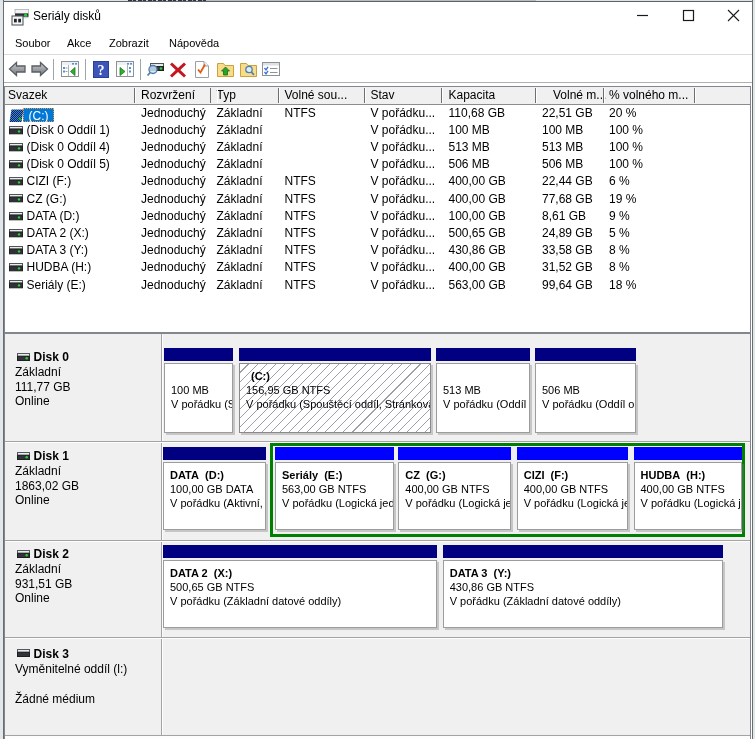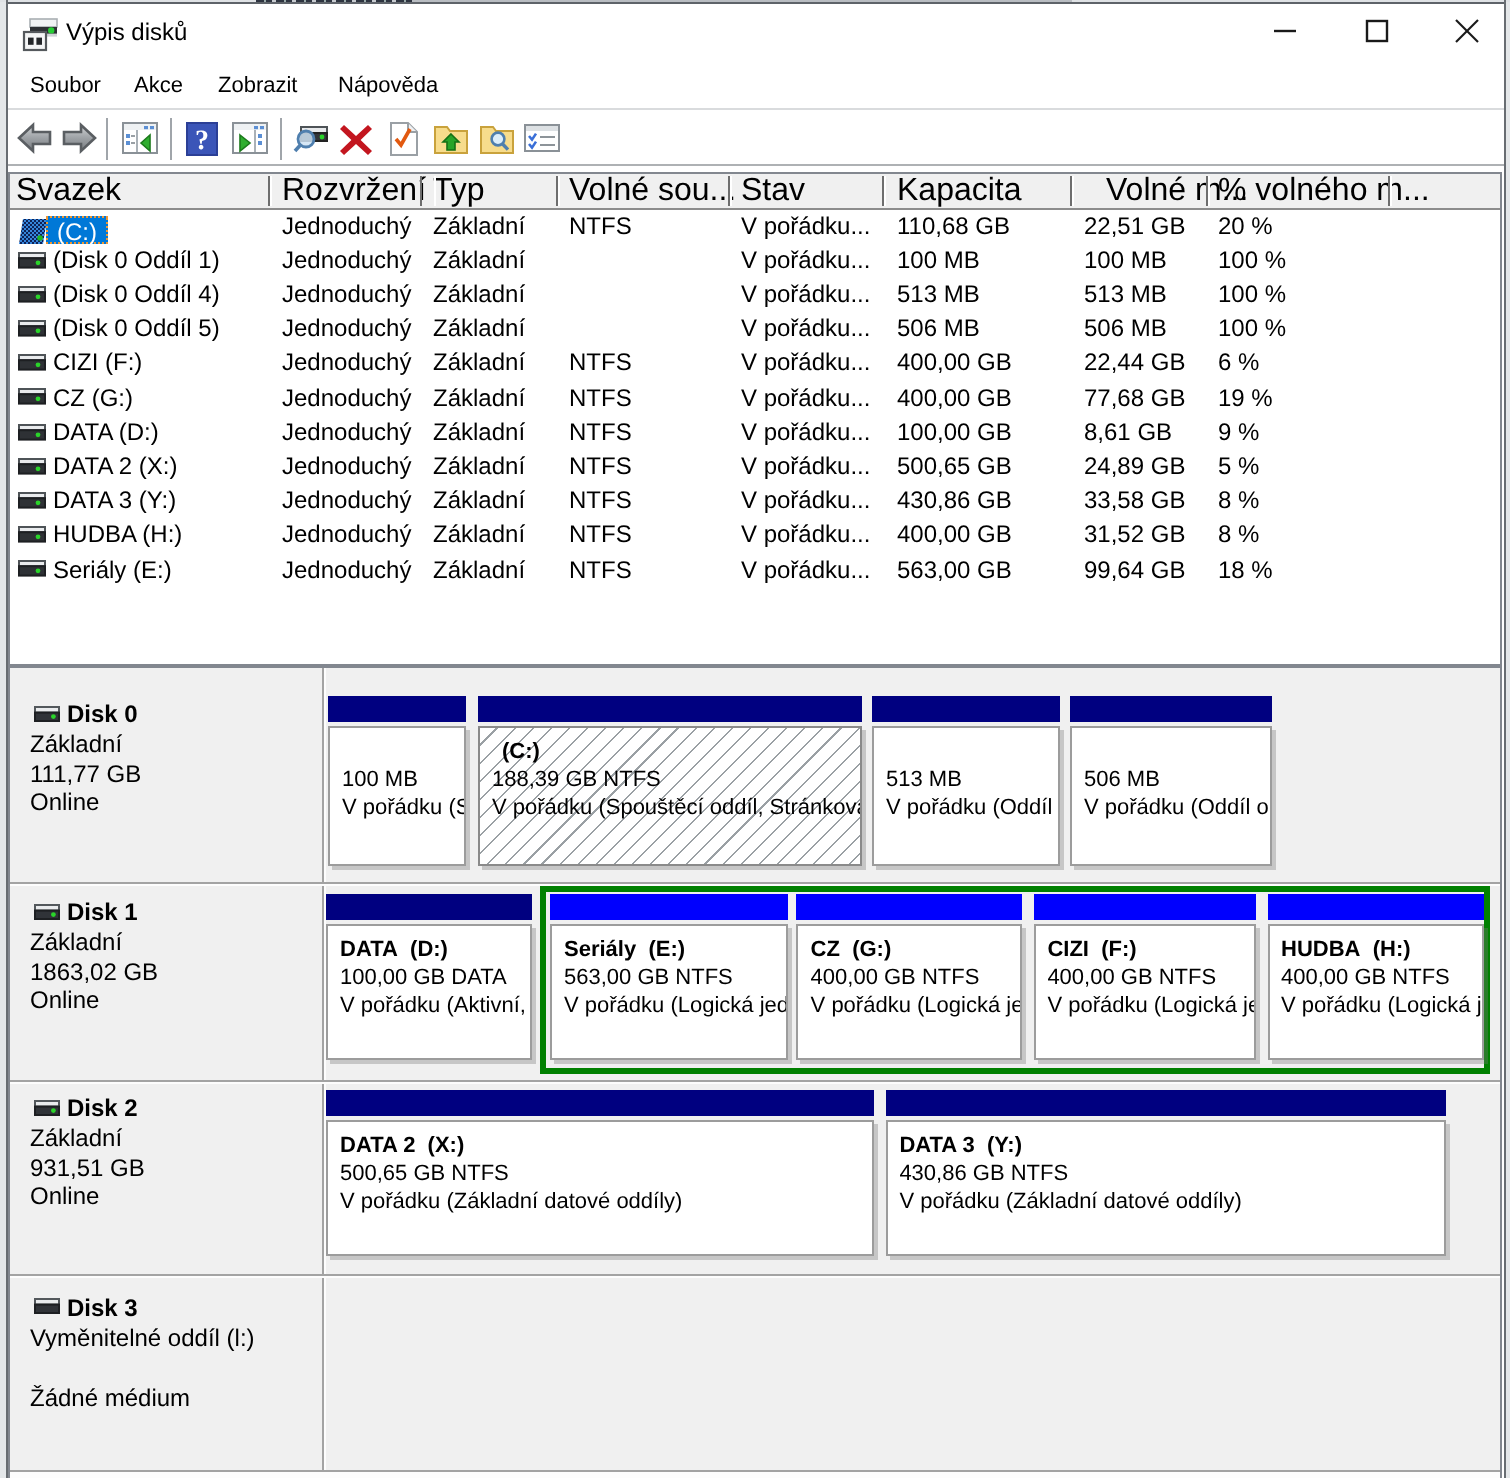--- a/index.html
+++ b/index.html
@@ -21,21 +21,21 @@
 .menu{top:36px;font-size:11px;line-height:14px;}
 #menusep{left:4px;top:54px;width:748px;height:1px;background:#d9dbdd;}
 #toolsep{left:4px;top:82px;width:748px;height:1px;background:#aeb1b4;}
 .tsep{top:59px;width:1px;height:21px;background:#a0a5aa;}
 .ticon{top:61px;}
 
 #lp{left:4px;top:86px;width:745px;height:245px;border:1px solid #82878f;background:#fff;overflow:hidden;}
 #lhdr{left:0;top:0;width:745px;height:17px;background:#f0f0f0;border-bottom:1px solid #8c8c8c;}
 .hsep{top:1px;width:1px;height:15px;background:#6e6e6e;}
 .hsepw{top:1px;width:1px;height:15px;background:#fff;}
-.htxt{top:1px;height:33px;line-height:15px;font-size:16px;}
+.htxt{top:1px;height:33px;line-height:15px;font-size:12px;}
 .row{left:0;width:745px;height:17.2px;font-size:12px;}
 .cell{position:absolute;top:0;height:17.2px;line-height:17.2px;white-space:nowrap;}
 .cicon{position:absolute;}
 
 #sel{left:18px;top:3.2px;width:29px;height:12.5px;background:#0078d7;border:1px dotted #ef9732;color:#fff;text-align:center;line-height:14px;font-size:12px;}
 
 #bp{left:4px;top:333px;width:745px;height:406px;border:1px solid #82878f;border-bottom:none;background:#f0f0f0;overflow:hidden;}
 .vsepd{left:156px;top:0;width:1px;height:406px;background:#a3a3a3;}
 .vsepw{left:157px;top:0;width:1px;height:406px;background:#fdfdfd;}
 .bsepd{left:0;width:745px;height:1px;background:#a3a3a3;}
@@ -62,21 +62,21 @@
 
 <svg class="abs" style="left:11px;top:8px" width="18" height="18" viewBox="0 0 18 18">
  <rect x="4" y="1.5" width="13.5" height="4" fill="#f0f2f3" stroke="#a9aeb2" stroke-width="0.8"></rect>
  <rect x="4" y="5.5" width="13.5" height="3.4" fill="#2c2f33"></rect>
  <circle cx="14.6" cy="7.2" r="1.6" fill="#27cd33"></circle>
  <rect x="4" y="8.9" width="13.5" height="1.4" fill="#cfd3d6"></rect>
  <rect x="1" y="8" width="11" height="9" fill="#f4f5f6" stroke="#55595d" stroke-width="1.1"></rect>
  <rect x="3" y="10.8" width="2.8" height="3.6" fill="#232629"></rect>
  <rect x="7.2" y="10.8" width="2.8" height="3.6" fill="#232629"></rect>
 </svg>
-<div class="abs" id="title">Výpis disků</div>
+<div class="abs" id="title">Seriály disků</div>
 <svg class="abs wbtn" style="left:636px">
       <line x1="1" y1="6.5" x2="12" y2="6.5" stroke="#1a1a1a" stroke-width="1.2"></line>
     </svg>
 <svg class="abs wbtn" style="left:682px">
       <rect x="1.5" y="1.5" width="10" height="10" fill="none" stroke="#1a1a1a" stroke-width="1.2"></rect>
     </svg>
 <svg class="abs wbtn" style="left:727px">
       <line x1="1" y1="1" x2="12" y2="12" stroke="#1a1a1a" stroke-width="1.1"></line>
       <line x1="12" y1="1" x2="1" y2="12" stroke="#1a1a1a" stroke-width="1.1"></line>
     </svg>
@@ -382,21 +382,21 @@
  <div class="abs dlbl" style="top:45.7px">111,77 GB</div>
  <div class="abs dlbl" style="top:60.3px">Online</div>
  <div class="abs bar" style="left:159px;top:14px;width:69px"></div>
       <div class="abs bod" style="left:159px;top:29px;width:67px;height:68px">
         <div class="bt" style="top:20px;">100 MB</div>
         <div class="bt" style="top:34px;">V pořádku (Systémový oddíl)</div>
       </div>
  <div class="abs bar" style="left:234px;top:14px;width:192px"></div>
       <div class="abs bod hatch" style="left:234px;top:29px;width:190px;height:68px;border-color:#8a8a8a">
         <div class="bt" style="top:6px;left:11px;font-weight:bold;">(C:)</div>
-        <div class="bt" style="top:20px;">188,39 GB NTFS</div>
+        <div class="bt" style="top:20px;">156,95 GB NTFS</div>
         <div class="bt" style="top:34px;">V pořádku (Spouštěcí oddíl, Stránkovací soubor, Výpis stavu systému, Primární oddíl)</div>
       </div>
  <div class="abs bar" style="left:431px;top:14px;width:94px"></div>
       <div class="abs bod" style="left:431px;top:29px;width:92px;height:68px">
         <div class="bt" style="top:20px;">513 MB</div>
         <div class="bt" style="top:34px;">V pořádku (Oddíl obnovení)</div>
       </div>
  <div class="abs bar" style="left:530px;top:14px;width:101px"></div>
       <div class="abs bod" style="left:530px;top:29px;width:99px;height:68px">
         <div class="bt" style="top:20px;">506 MB</div>

